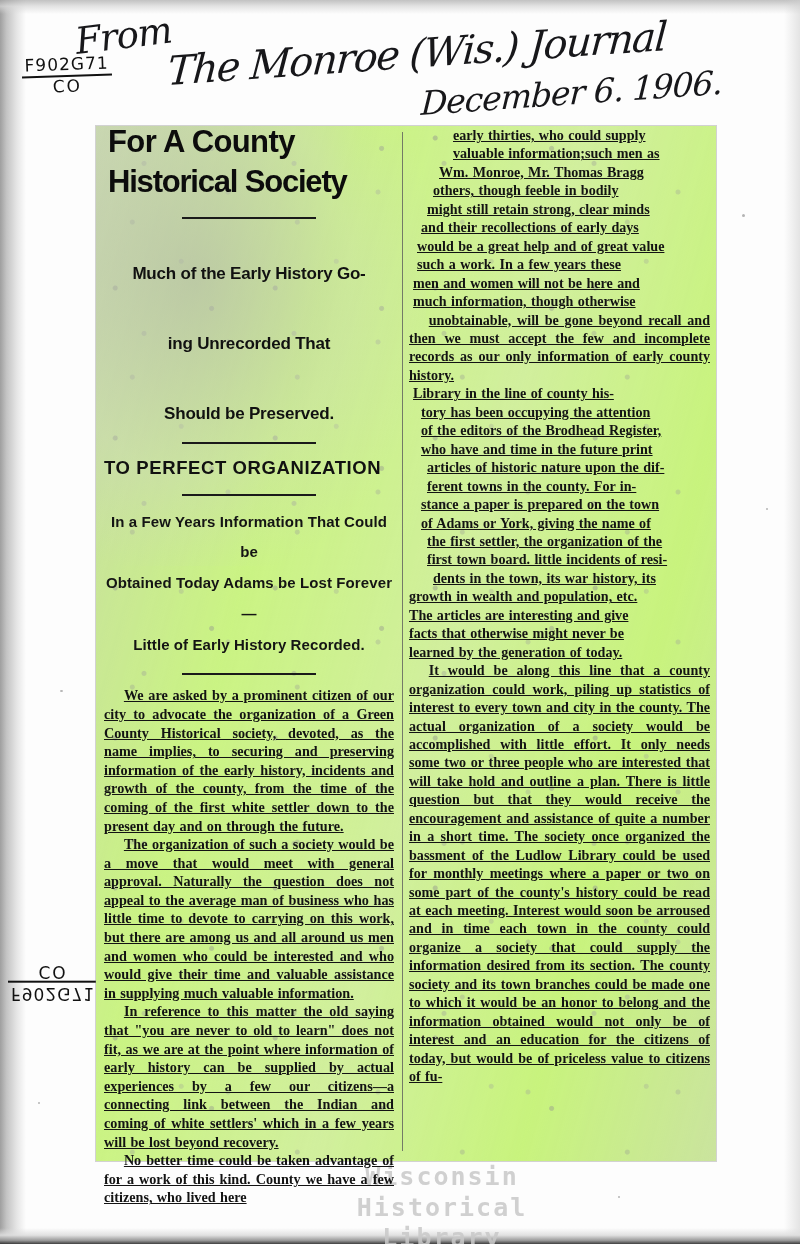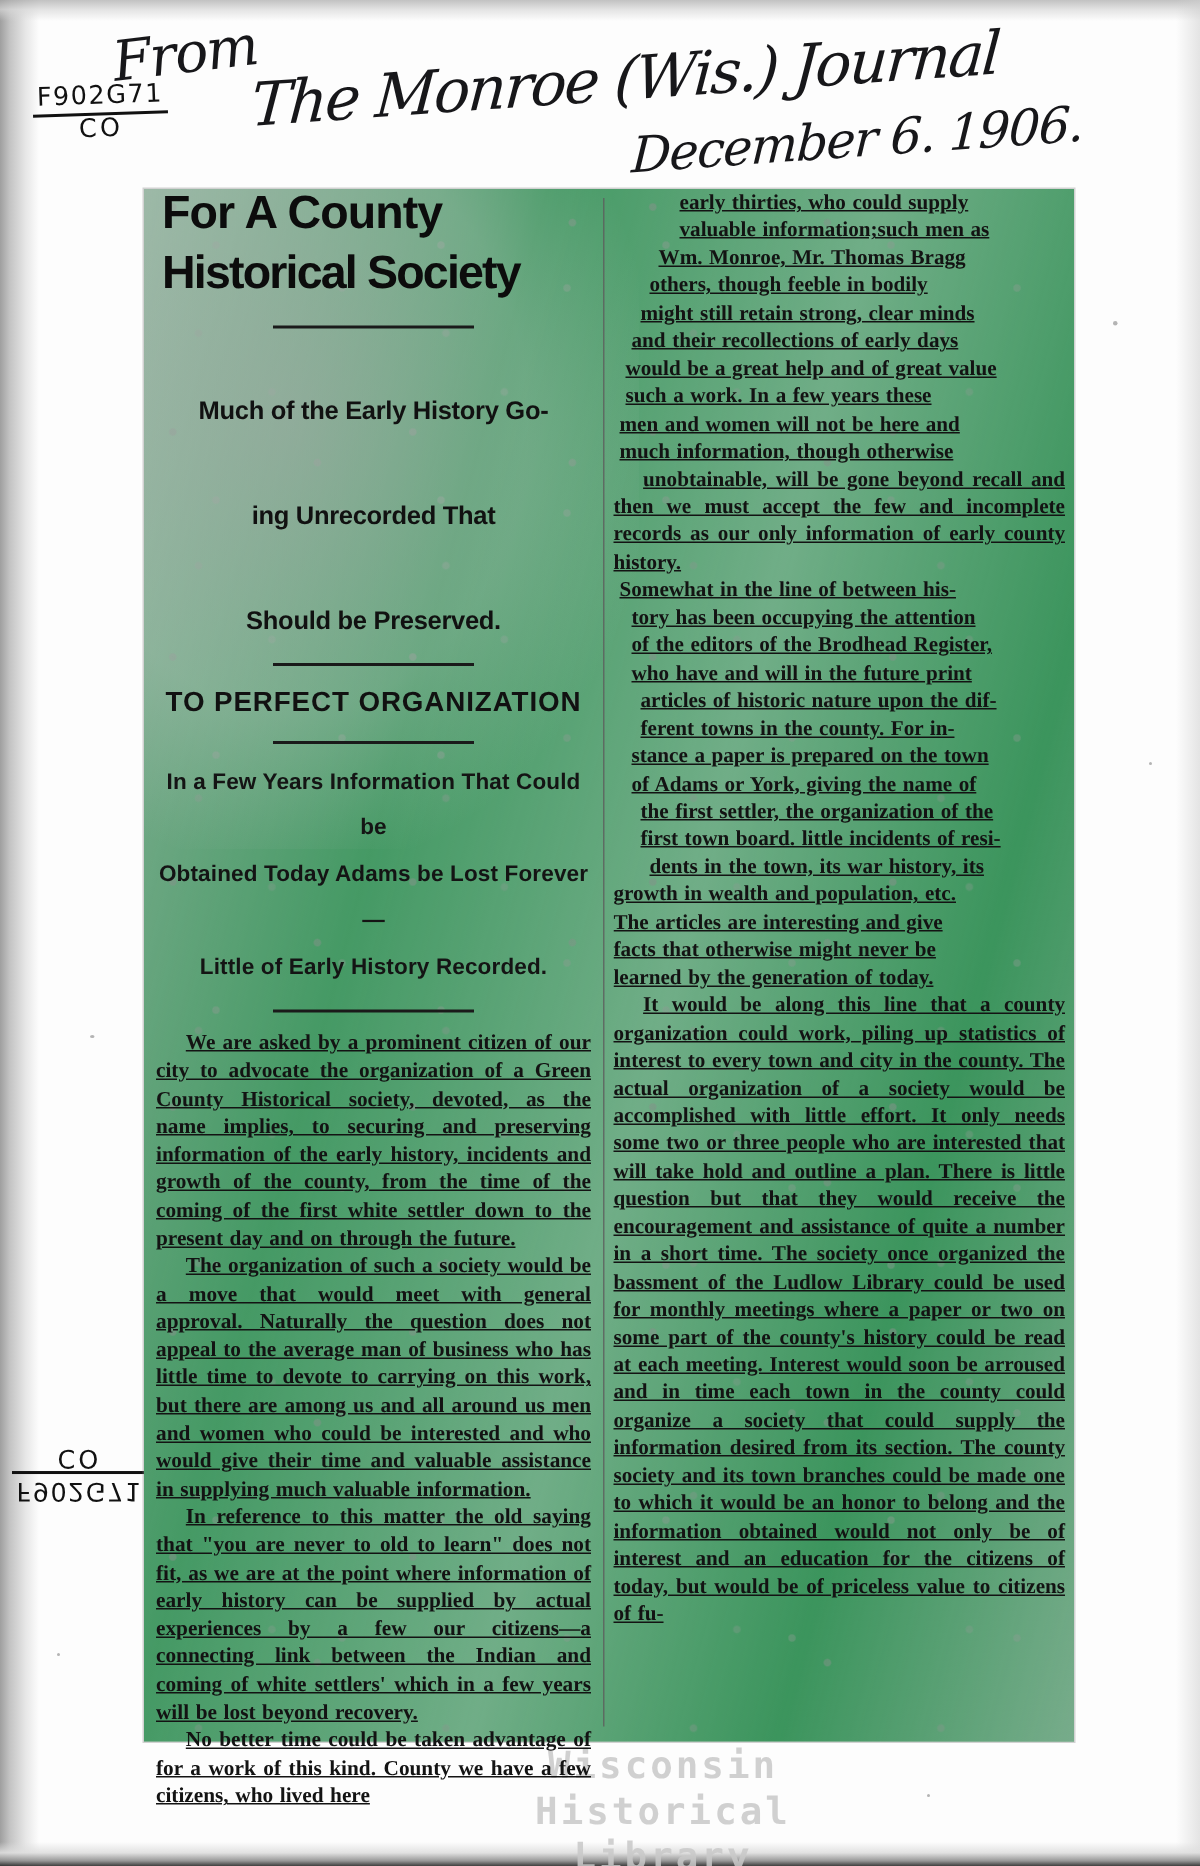--- a/index.html
+++ b/index.html
@@ -112,21 +112,21 @@
     transform: rotate(180deg) scaleX(-1);
   }
 
   
   #clipping {
     position: absolute;
     left: 96px;
     top: 126px;
     width: 620px;
     height: 1035px;
-    background: #15803d;
+    background: #bef264;
     box-shadow: 0 0 0 1px rgba(130,130,130,.35);
   }
   
   #clipping::before {
     content: "";
     position: absolute;
     inset: 0;
     background-image:
       radial-gradient(circle at 12% 8%, rgba(150,150,150,.55) 0 2px, rgba(0,0,0,0) 3px),
       radial-gradient(circle at 32% 22%, rgba(160,160,160,.45) 0 2px, rgba(0,0,0,0) 3px),
@@ -217,21 +217,21 @@
     letter-spacing: -0.2px;
   }
   .deck span { display: block; margin-top: 40px; }
 
   .kicker {
     font-family: "Liberation Sans", sans-serif;
     font-weight: bold;
     font-size: 18.5px;
     letter-spacing: 0.6px;
     color: #111;
-    text-align: center;
+    text-align: left;
     padding: 2px 0;
   }
 
   .subdeck {
     font-family: "Liberation Sans", sans-serif;
     font-weight: bold;
     font-size: 15px;
     line-height: 2.05;
     color: #141414;
     text-align: center;
@@ -375,24 +375,24 @@
             <span class="cutline indent-6">and their recollections of early days</span>
             <span class="cutline indent-7">would be a great help and of great value</span>
             <span class="cutline indent-7">such a work.  In a few years these</span>
             <span class="cutline indent-8">men and women will not be here and</span>
             <span class="cutline indent-8">much information, though otherwise</span>
           </p>
 
           <p>unobtainable, will be gone beyond recall and then we must accept the few and incomplete records as our only information of early county history.</p>
 
           <p class="cut">
-            <span class="cutline indent-8">Somewhat in the line of  between his-</span>
+            <span class="cutline indent-8">Library in the line of  county his-</span>
             <span class="cutline indent-6">tory has been occupying  the attention</span>
             <span class="cutline indent-6">of the editors of  the Brodhead Register,</span>
-            <span class="cutline indent-6">who have and will in  the  future  print</span>
+            <span class="cutline indent-6">who have and time in  the  future  print</span>
             <span class="cutline indent-5">articles of historic nature upon  the dif-</span>
             <span class="cutline indent-5">ferent towns  in  the  county.   For  in-</span>
             <span class="cutline indent-6">stance a paper is prepared  on  the town</span>
             <span class="cutline indent-6">of Adams or  York, giving  the name of</span>
             <span class="cutline indent-5">the first settler, the  organization  of the</span>
             <span class="cutline indent-5">first town board. little  incidents of resi-</span>
             <span class="cutline indent-4">dents in the  town,  its  war history, its</span>
             <span class="cutline">growth in wealth  and  population,  etc.</span>
             <span class="cutline">The  articles  are  interesting  and give</span>
             <span class="cutline">facts that  otherwise  might  never  be</span>

